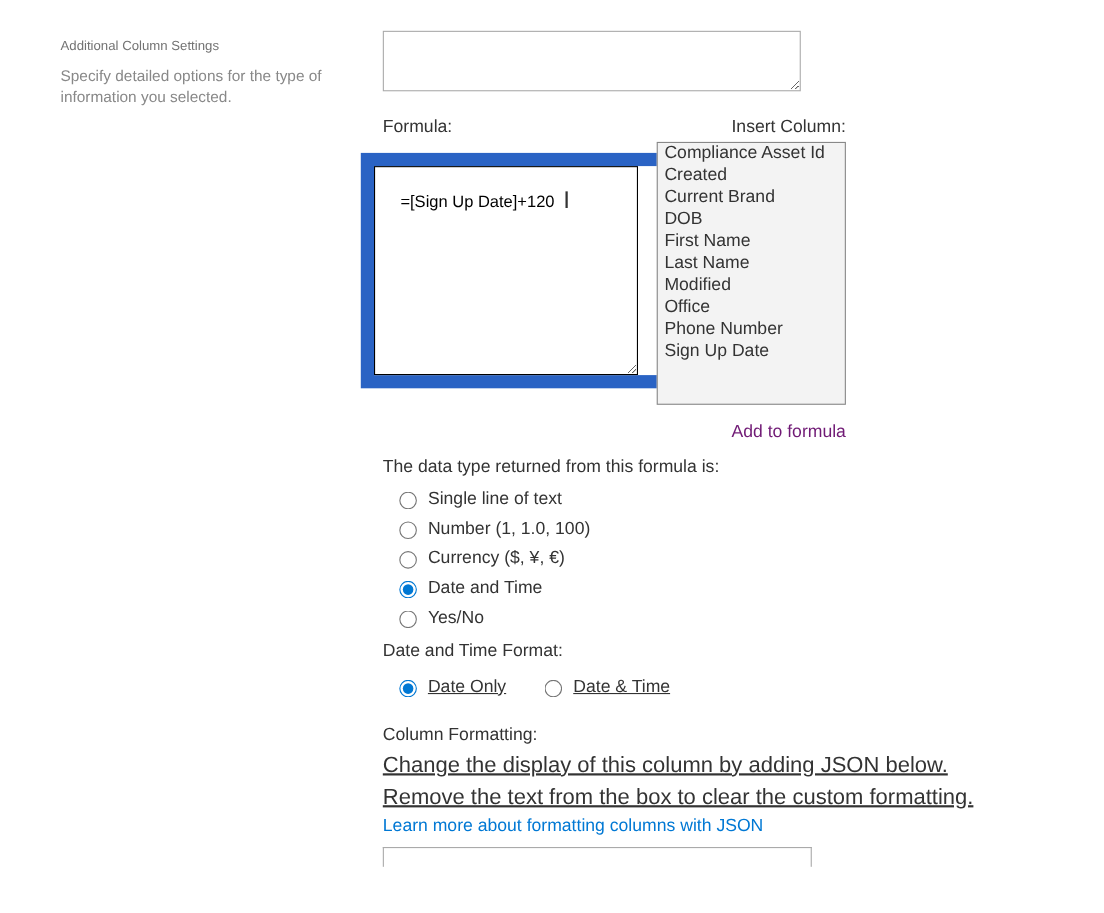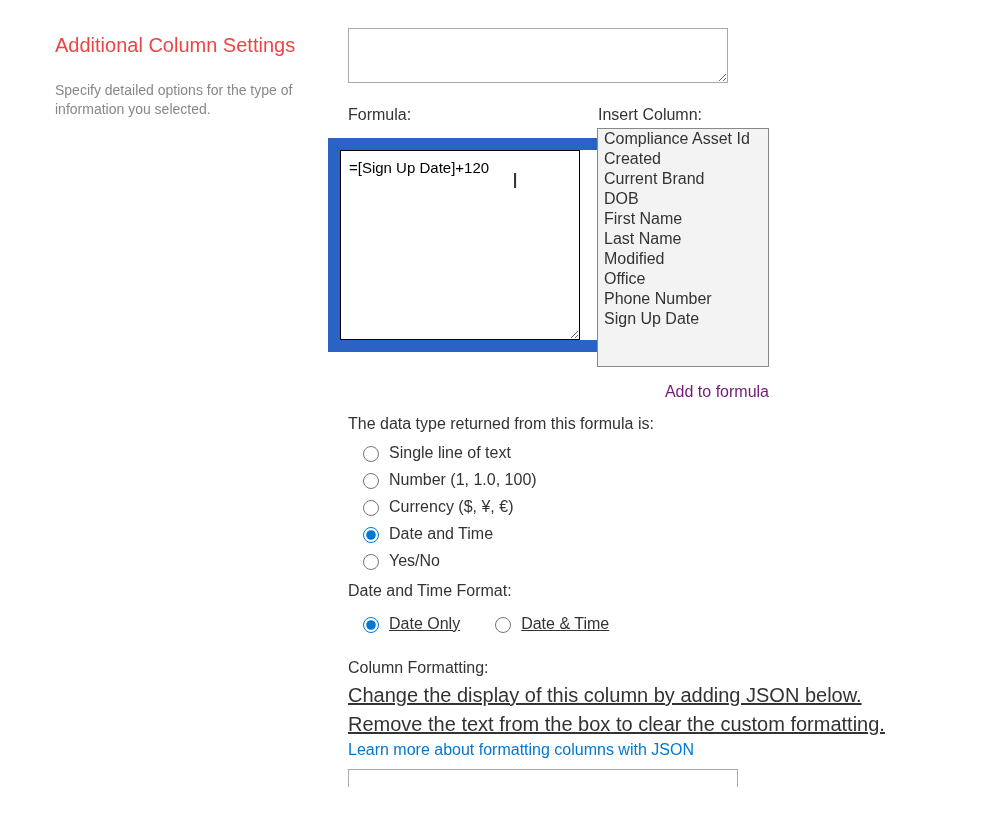--- a/index.html
+++ b/index.html
@@ -17,23 +17,23 @@
   .container {
     display: flex;
     padding: 28px 55px 0 55px;
   }
   .left-col {
     width: 275px;
     flex-shrink: 0;
     padding-right: 20px;
   }
   .left-heading {
-    font-size: 20px;
-    color: #ef4444;
-    margin: 6px 0 24px 0;
+    font-size: 12px;
+    color: #737373;
+    margin: 6px 0 12px 0;
   }
   .left-desc {
     font-size: 14px;
     color: #888;
     line-height: 1.35;
   }
   .right-col {
     flex: 1;
     padding-left: 18px;
   }
@@ -65,37 +65,38 @@
     margin-top: 14px;
     position: relative;
   }
   .formula-textarea {
     width: 240px;
     height: 190px;
     border: 1px solid #000;
     resize: both;
     font-family: inherit;
     font-size: 15px;
-    padding: 8px;
+    padding: 23px;
     margin: 0;
     display: block;
   }
   .cursor-caret {
     position: absolute;
     left: 172px;
     top: 18px;
     width: 1px;
     height: 24px;
     font-size: 22px;
     color: #333;
     pointer-events: none;
   }
   .insert-label {
     font-size: 16px;
     margin-bottom: 4px;
+    text-align: right;
   }
   .column-listbox {
     width: 172px;
     height: 239px;
     border: 1px solid #888;
     background: #f3f3f3;
     overflow-y: scroll;
     position: relative;
     margin-left: -1px;
   }

